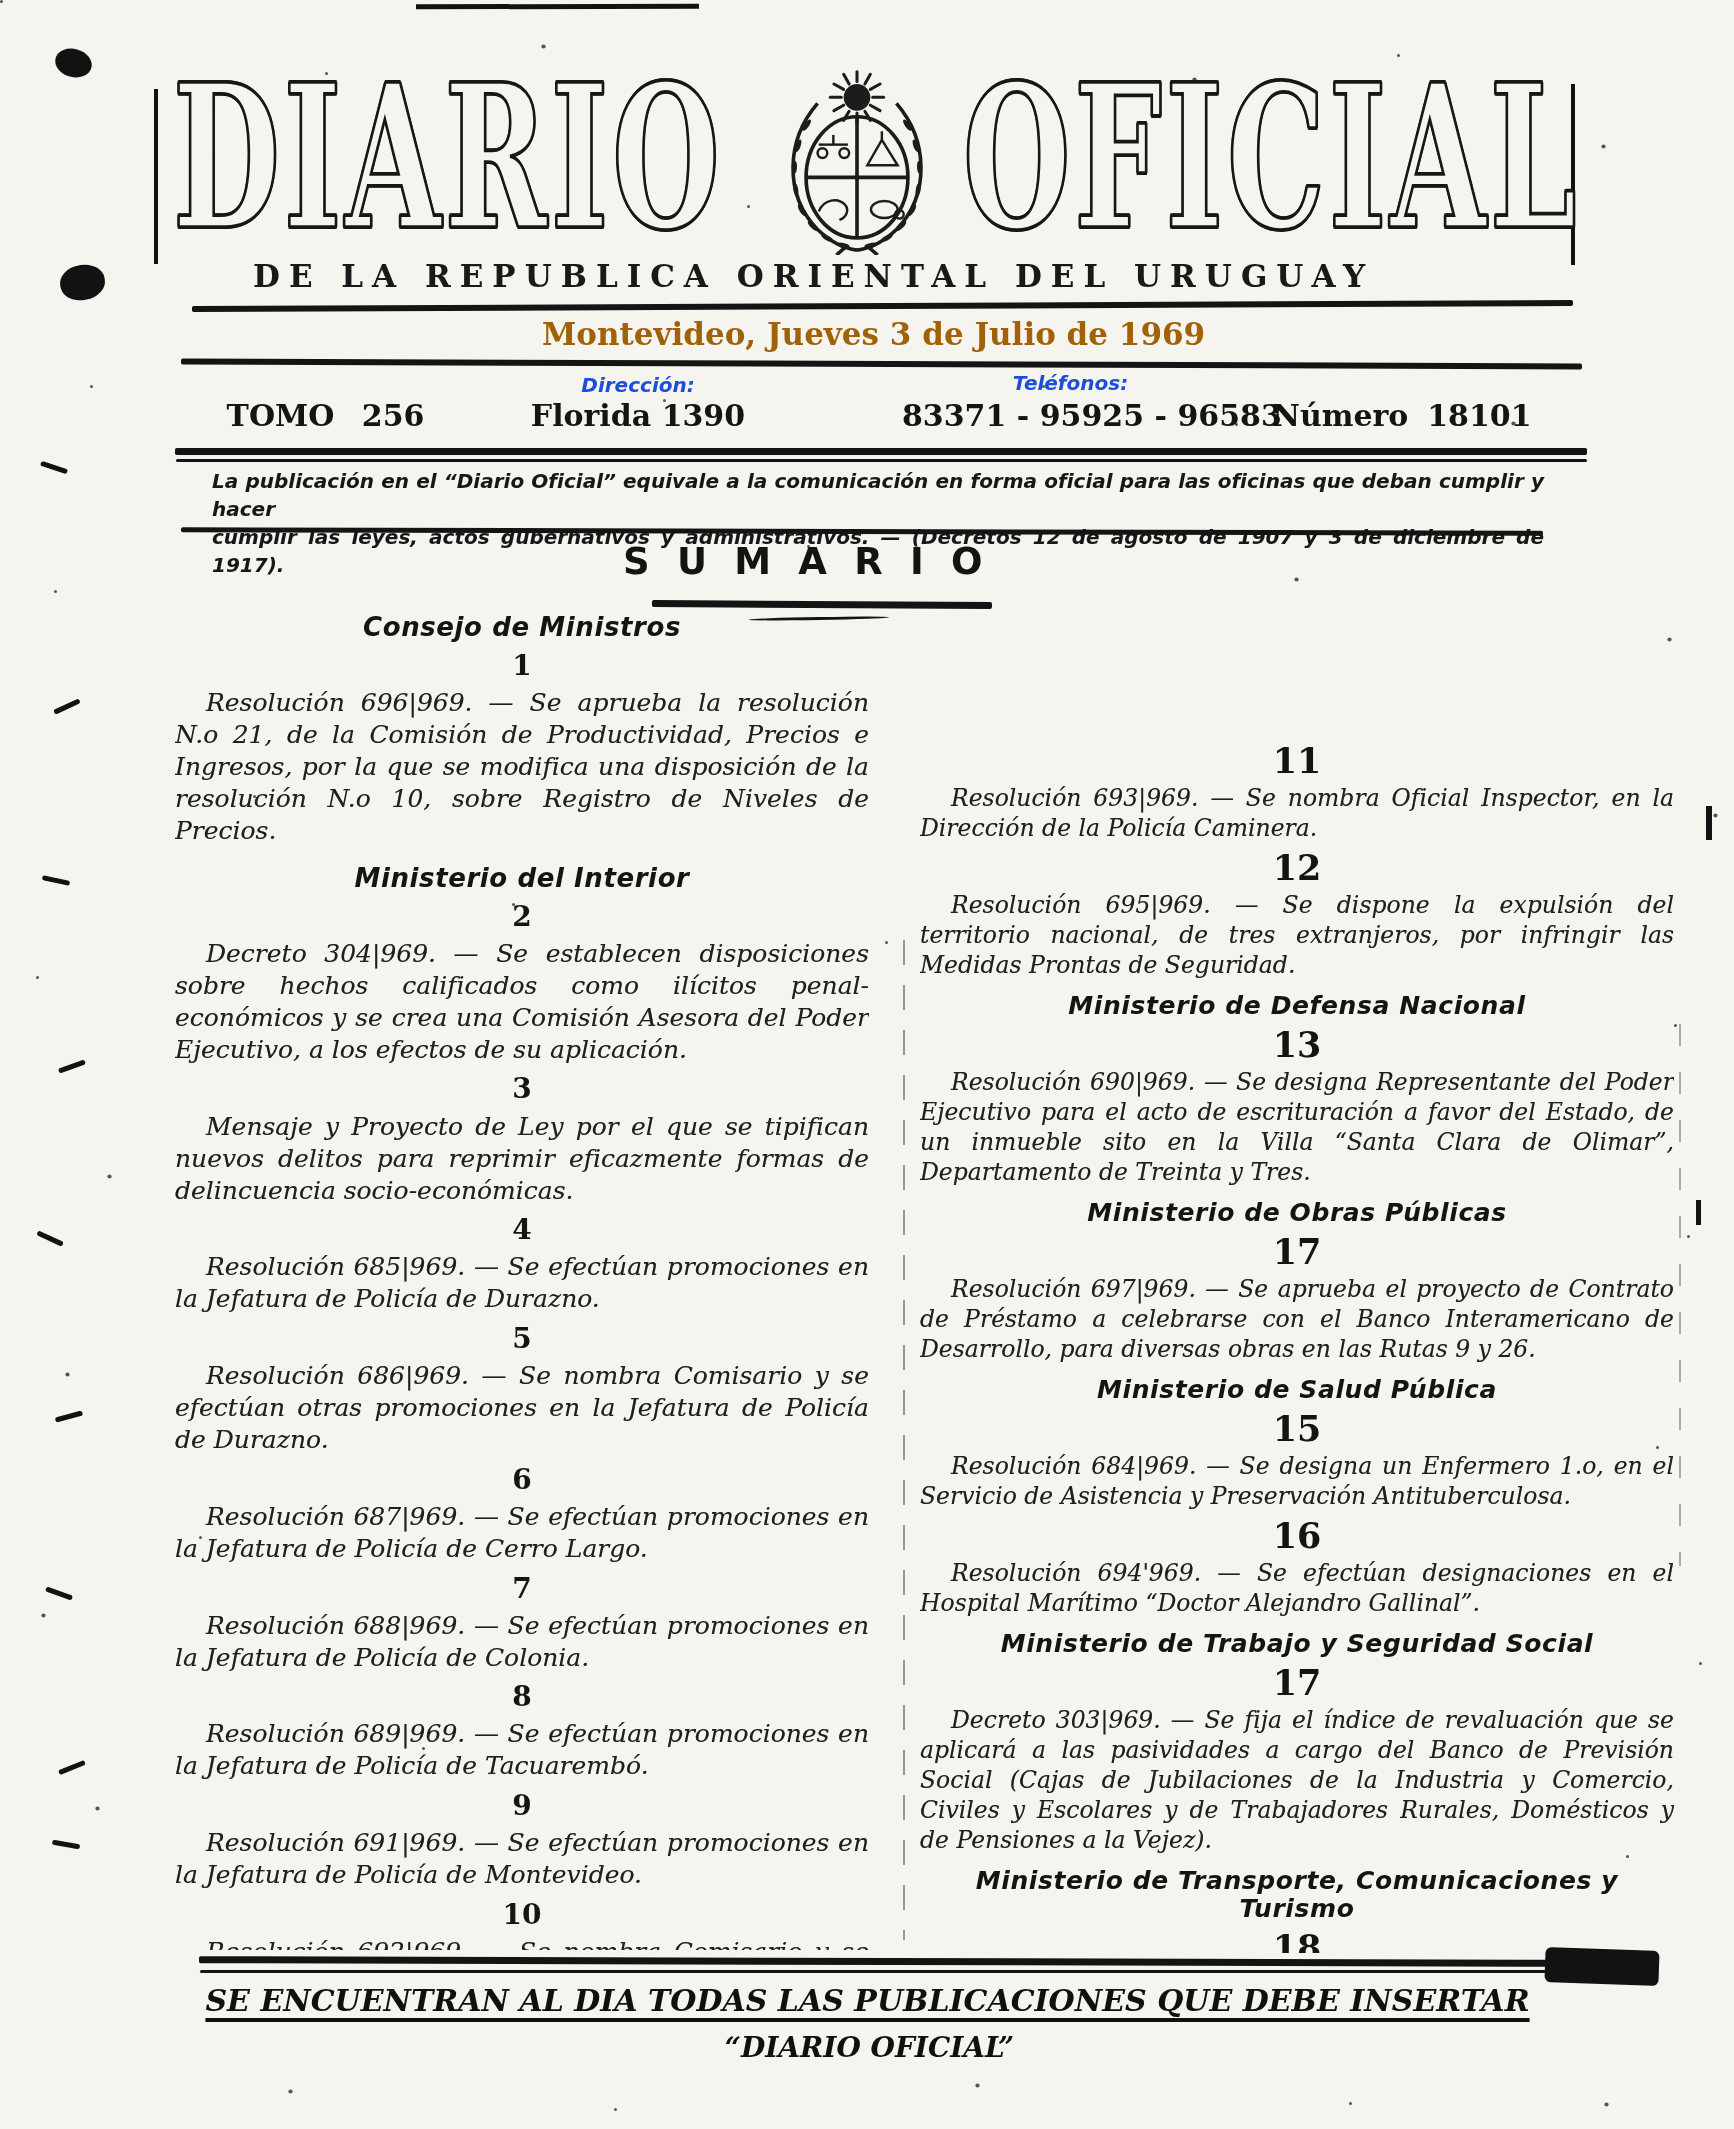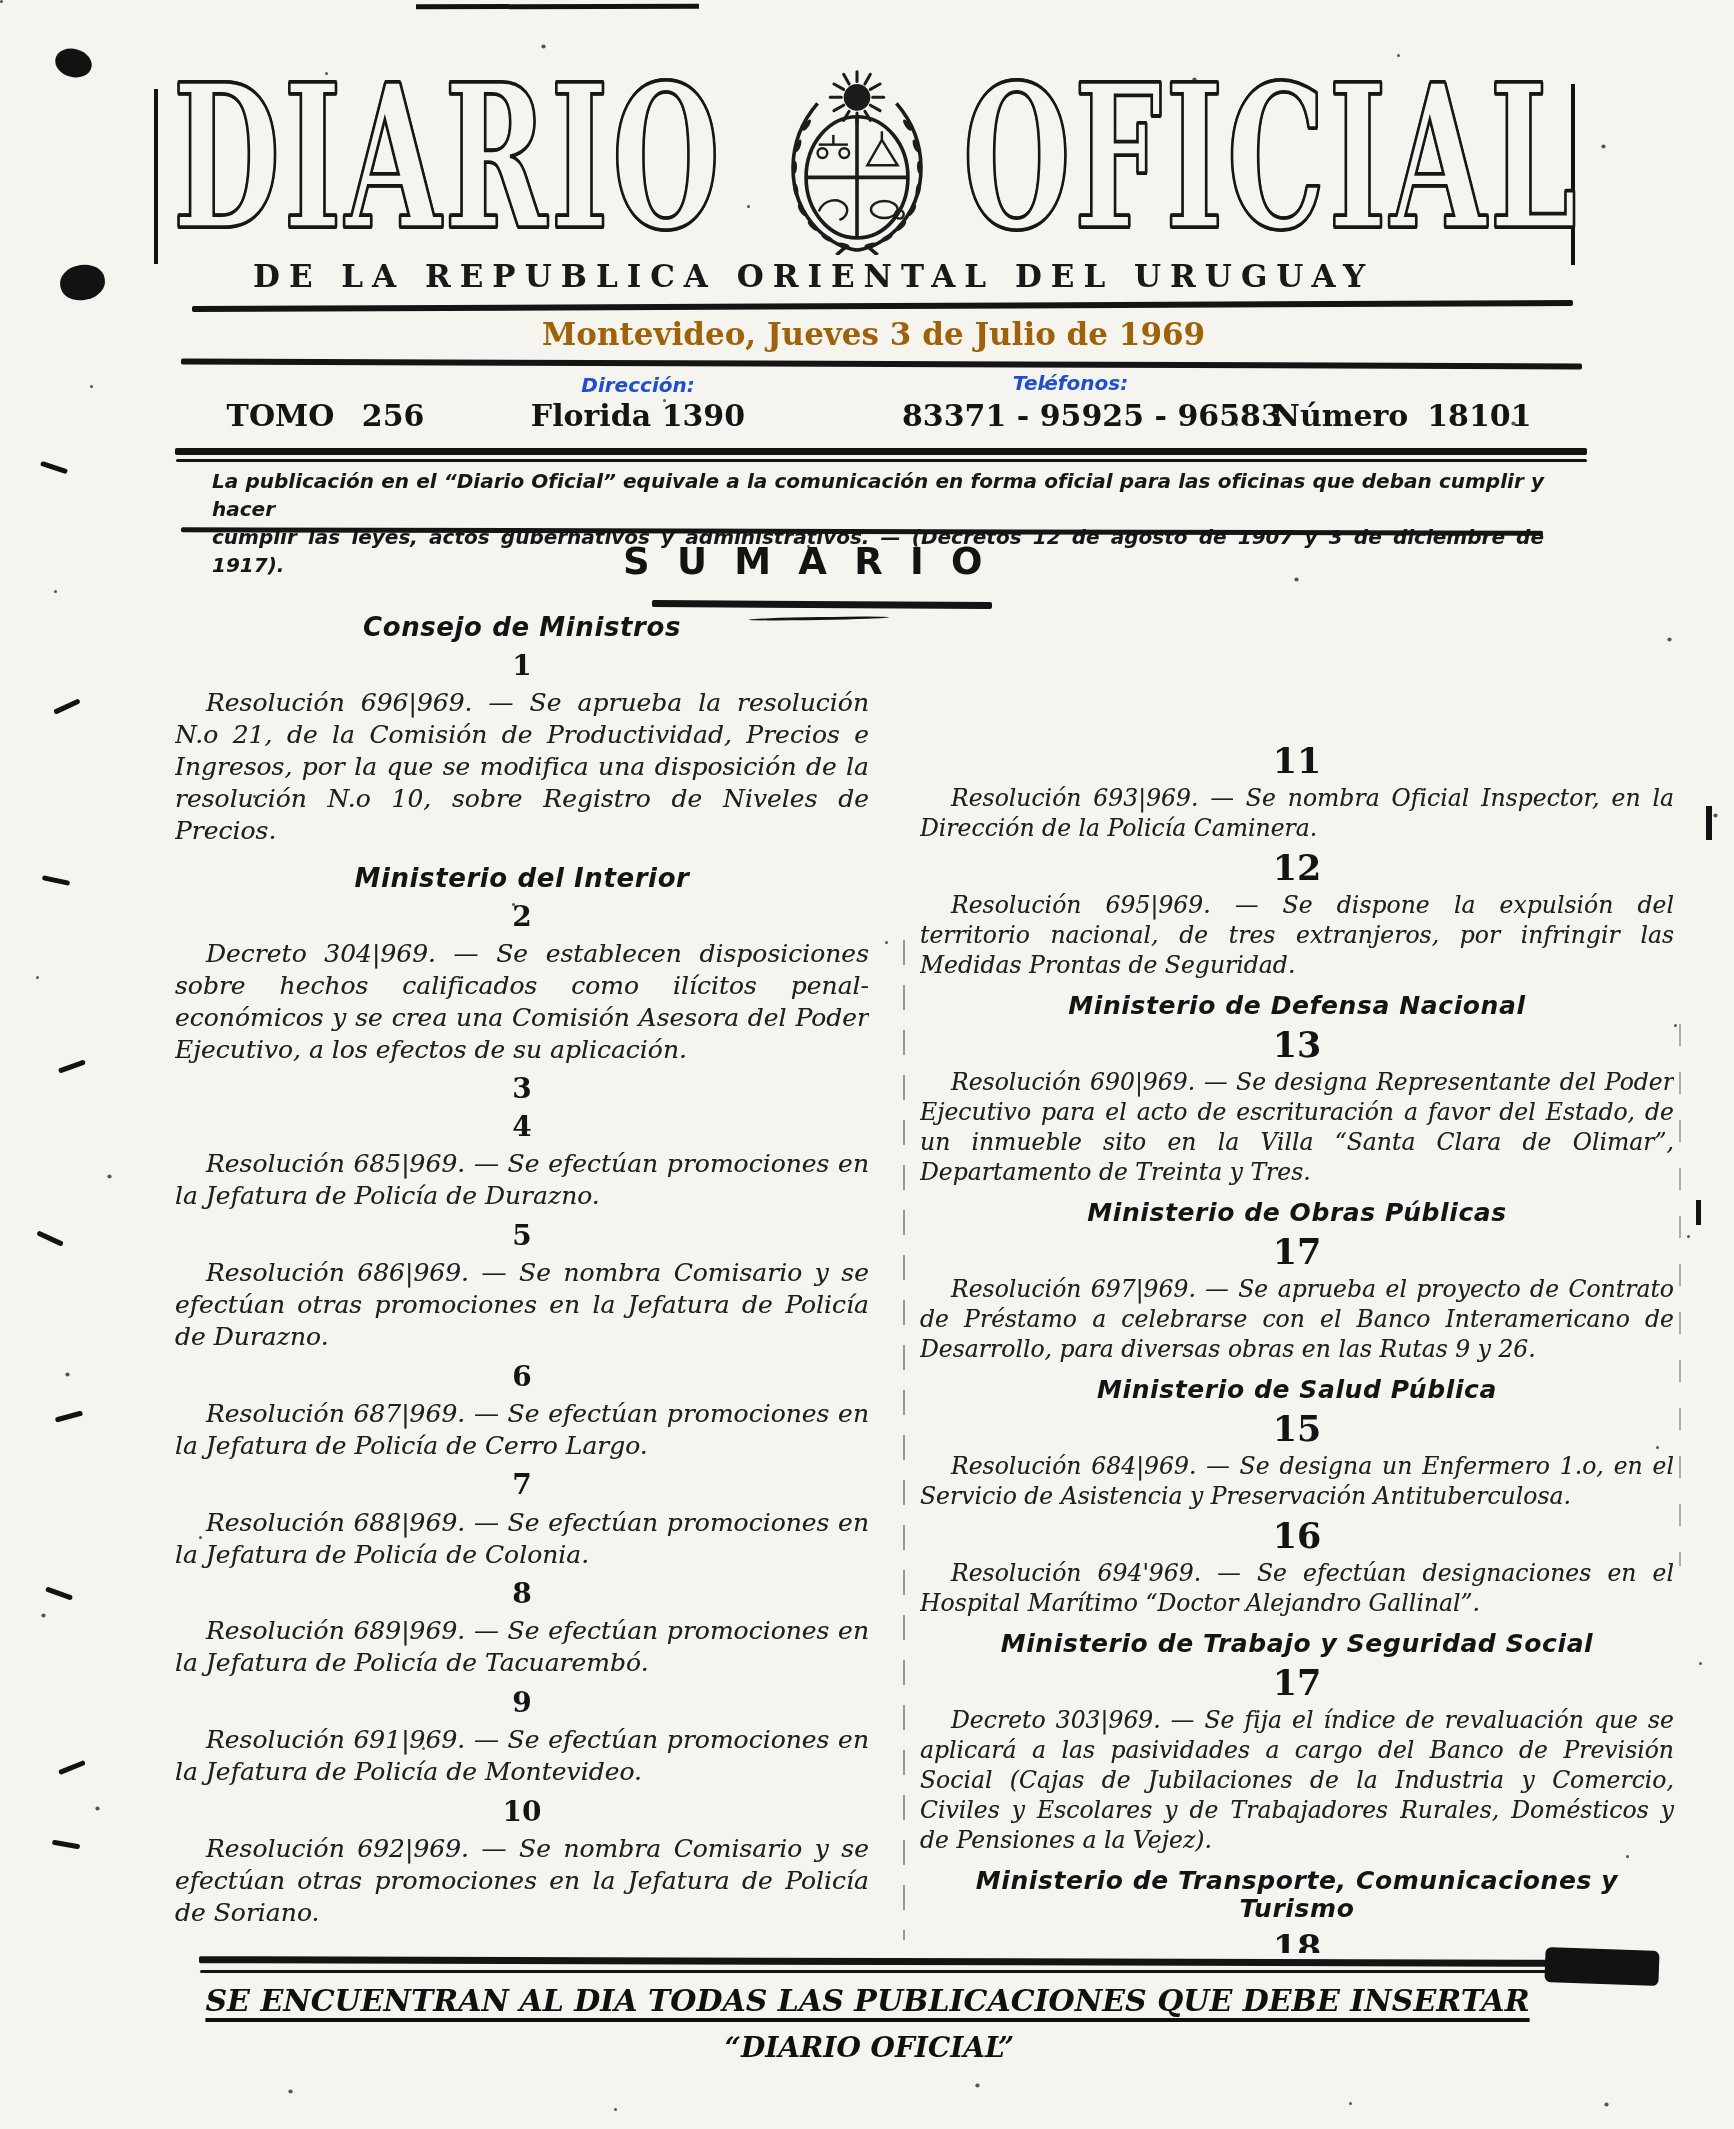--- a/index.html
+++ b/index.html
@@ -218,20 +218,21 @@
 
   <main>
     <section class="col col-left">
         <div class="sum-heading">Consejo de Ministros</div>
         <div class="sum-number">1</div>
         <div class="sum-para">Resolución 696|969. — Se aprueba la resolución N.o 21, de la Comisión de Productividad, Precios e Ingresos, por la que se modifica una disposición de la resolución N.o 10, sobre Registro de Niveles de Precios.</div>
         <div class="sum-heading">Ministerio del Interior</div>
         <div class="sum-number">2</div>
         <div class="sum-para">Decreto 304|969. — Se establecen disposiciones sobre hechos calificados como ilícitos penal-económicos y se crea una Comisión Asesora del Poder Ejecutivo, a los efectos de su aplicación.</div>
         <div class="sum-number">3</div>
+        <div class="sum-para">Mensaje y Proyecto de Ley por el que se tipifican nuevos delitos para reprimir eficazmente formas de delincuencia socio-económicas.</div>
         <div class="sum-number">4</div>
         <div class="sum-para">Resolución 685|969. — Se efectúan promociones en la Jefatura de Policía de Durazno.</div>
         <div class="sum-number">5</div>
         <div class="sum-para">Resolución 686|969. — Se nombra Comisario y se efectúan otras promociones en la Jefatura de Policía de Durazno.</div>
         <div class="sum-number">6</div>
         <div class="sum-para">Resolución 687|969. — Se efectúan promociones en la Jefatura de Policía de Cerro Largo.</div>
         <div class="sum-number">7</div>
         <div class="sum-para">Resolución 688|969. — Se efectúan promociones en la Jefatura de Policía de Colonia.</div>
         <div class="sum-number">8</div>
         <div class="sum-para">Resolución 689|969. — Se efectúan promociones en la Jefatura de Policía de Tacuarembó.</div>

